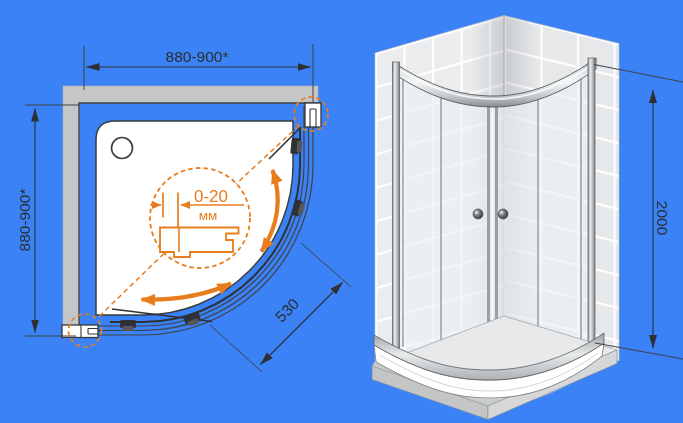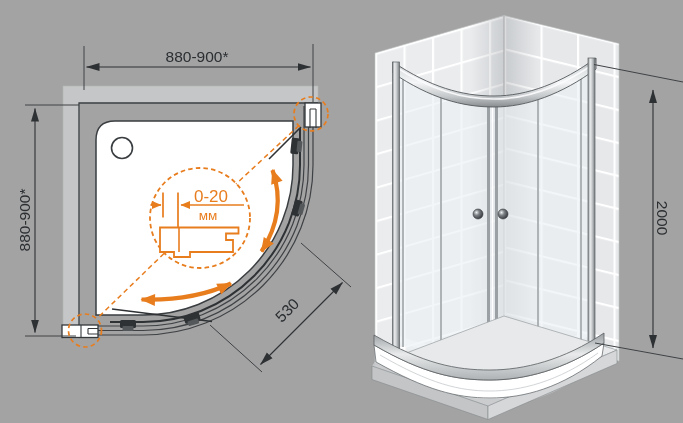--- a/index.html
+++ b/index.html
@@ -1,16 +1,16 @@
 <!DOCTYPE html>
 <html><head>
 <meta charset="utf-8">
 <style>
   html,body{margin:0;padding:0;background:#fff;}
-  .stage{position:relative;width:683px;height:423px;background:#a3a3a3;overflow:hidden;
+  .stage{position:relative;width:683px;height:423px;background:#3b82f6;overflow:hidden;
          font-family:"Liberation Sans", sans-serif;}
   svg{position:absolute;left:0;top:0;}
   text{font-family:"Liberation Sans", sans-serif;}
   .dim{font-size:15.5px;fill:#2b2f32;}
   .od1{font-size:17px;fill:#e87d1e;}
   .od2{font-size:13.5px;fill:#e87d1e;}
   .thin{stroke:#3f4245;stroke-width:1;fill:none;}
   .dimline{stroke:#2e3134;stroke-width:1.1;fill:none;}
   .track{stroke:#3f4245;stroke-width:1.2;fill:none;}
   .orange{stroke:#e87d1e;fill:none;}

